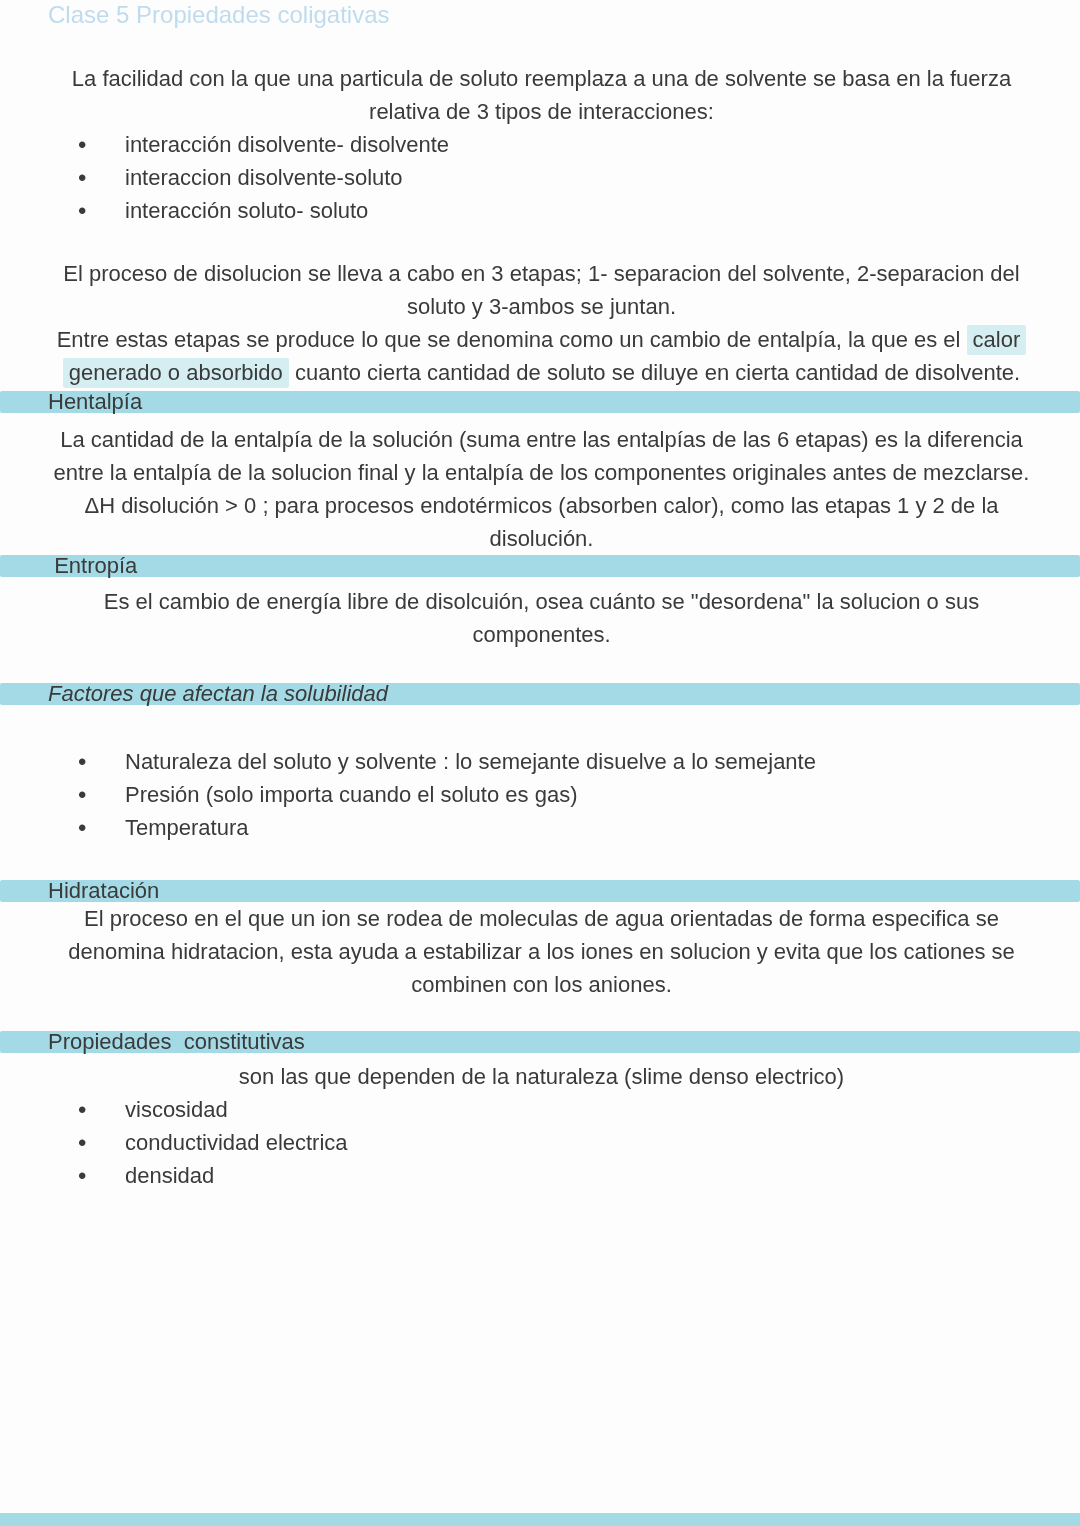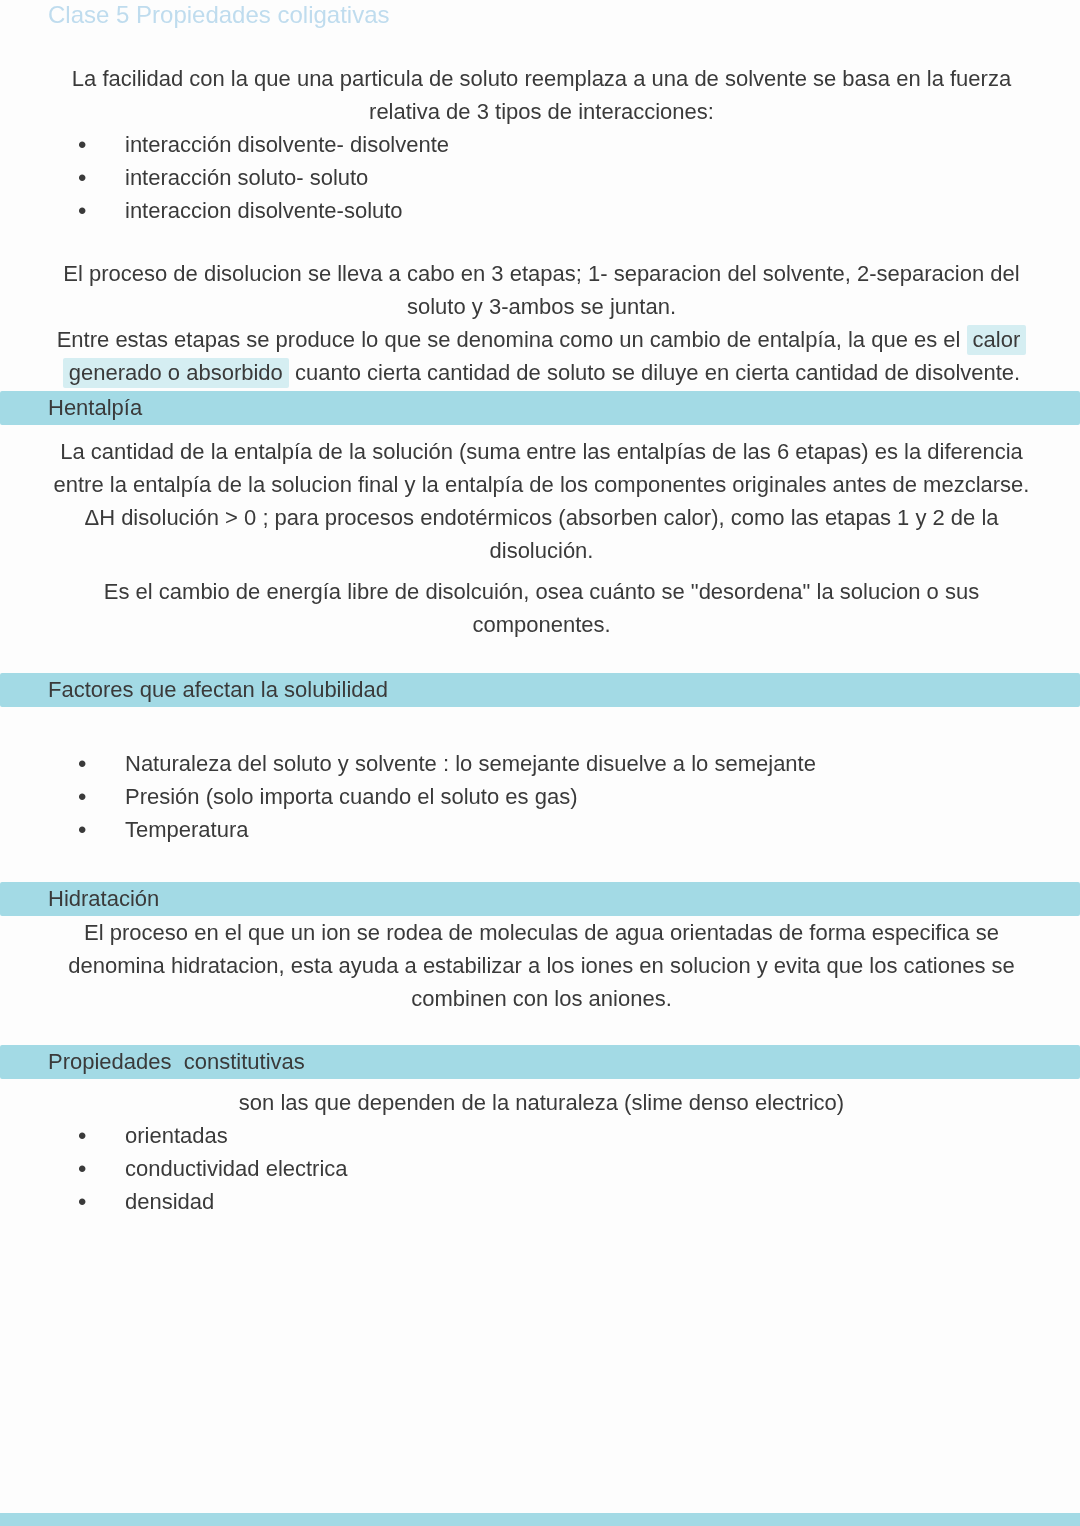--- a/index.html
+++ b/index.html
@@ -55,36 +55,36 @@
     top: 0;
     font-size: 24px;
     line-height: 33px;
     color: #3a3a3a;
   }
   .bullets-gap40 { margin-top: 40px !important; }
   .bullets-gap8  { margin-top: 8px !important; }
 
   .band {
     background: #a3dae5;
-    height: 34px;
+    height: 22px;
     display: flex;
     align-items: center;
     border-radius: 2px;
     width: 100%;
   }
   .band-text {
     font-size: 22px;
     line-height: 24px;
     padding-left: 48px;
     color: #3a3a3a;
     white-space: pre-wrap;
   }
   .band-mt2  { margin-top: 2px; }
   .band-mt0  { margin-top: 0px; }
-  .band-mt32 { margin-top: 32px; }
+  .band-mt32 { margin-top: 32px; font-style: italic; }
   .band-mt36 { margin-top: 36px; }
   .band-mt30 { margin-top: 30px; }
 
   .hl {
     background: #d5eef2;
     padding: 2px 6px 3px 6px;
     border-radius: 2px;
     -webkit-box-decoration-break: clone;
     box-decoration-break: clone;
   }
@@ -102,35 +102,38 @@
 <body>
 
 <main class="doc">
 
   <h1 class="title">Clase 5 Propiedades coligativas</h1>
 
   <p class="para mt32">La facilidad con la que una particula de soluto reemplaza a una de solvente se basa en la fuerza relativa de 3 tipos de interacciones:</p>
 
   <ul class="bullets">
     <li>interacción disolvente- disolvente</li>
+    <li>interaccion disolvente-soluto</li>
     <li>interacción soluto- soluto</li>
-    <li>interaccion disolvente-soluto</li>
   </ul>
 
   <p class="para mt30">El proceso de disolucion se lleva a cabo en 3 etapas; 1- separacion del solvente, 2-separacion del soluto y 3-ambos se juntan.</p>
 
   <p class="para"><span>Entre estas etapas se produce lo que se denomina como un cambio de entalpía, la que es el </span><span class="hl">calor generado o absorbido</span><span> cuanto cierta cantidad de soluto se diluye en cierta cantidad de disolvente.</span></p>
 
   <div class="band band-mt2">
     <span class="band-text">Hentalpía</span>
   </div>
 
   <p class="para mt10">La cantidad de la entalpía de la solución (suma entre las entalpías de las 6 etapas) es la diferencia entre la entalpía de la solucion final y la entalpía de los componentes originales antes de mezclarse.</p>
   <p class="para">ΔH disolución &gt; 0 ; para procesos endotérmicos (absorben calor), como las etapas 1 y 2 de la disolución.</p>
 
+  <div class="band band-mt0">
+    <span class="band-text"> Entropía</span>
+  </div>
 
   <p class="para mt8">Es el cambio de energía libre de disolcuión, osea cuánto se "desordena" la solucion o sus componentes.</p>
 
   <div class="band band-mt32">
     <span class="band-text">Factores que afectan la solubilidad</span>
   </div>
 
   <ul class="bullets bullets-gap40">
     <li>Naturaleza del soluto y solvente : lo semejante disuelve a lo semejante</li>
     <li>Presión (solo importa cuando el soluto es gas)</li>
@@ -144,20 +147,20 @@
 
   <p class="para">El proceso en el que un ion se rodea de moleculas de agua orientadas de forma especifica se denomina hidratacion, esta ayuda a estabilizar a los iones en solucion y evita que los cationes se combinen con los aniones.</p>
 
   <div class="band band-mt30">
     <span class="band-text">Propiedades  constitutivas</span>
   </div>
 
   <p class="para mt7">son las que dependen de la naturaleza (slime denso electrico)</p>
 
   <ul class="bullets">
-    <li>orientadas</li>
+    <li>viscosidad</li>
     <li>conductividad electrica</li>
     <li>densidad</li>
   </ul>
 
 </main>
 
 <div class="bottom-bar"></div>
 
 </body></html>

